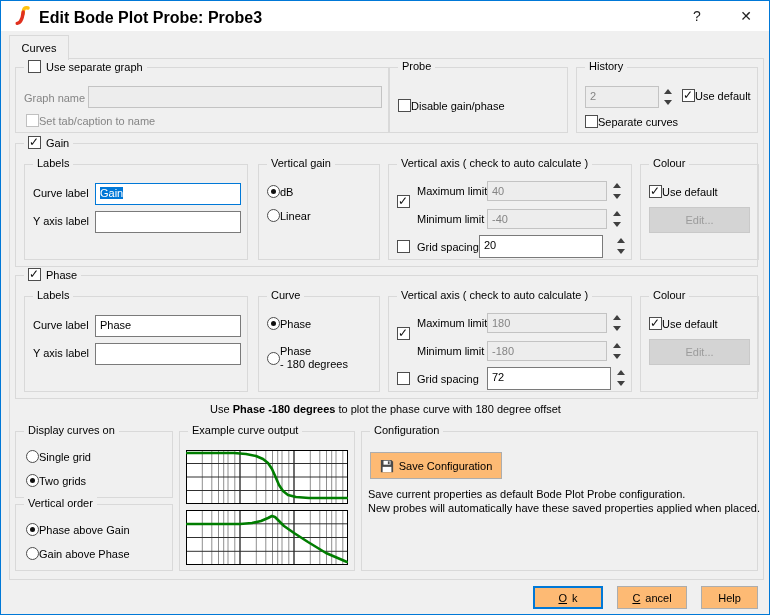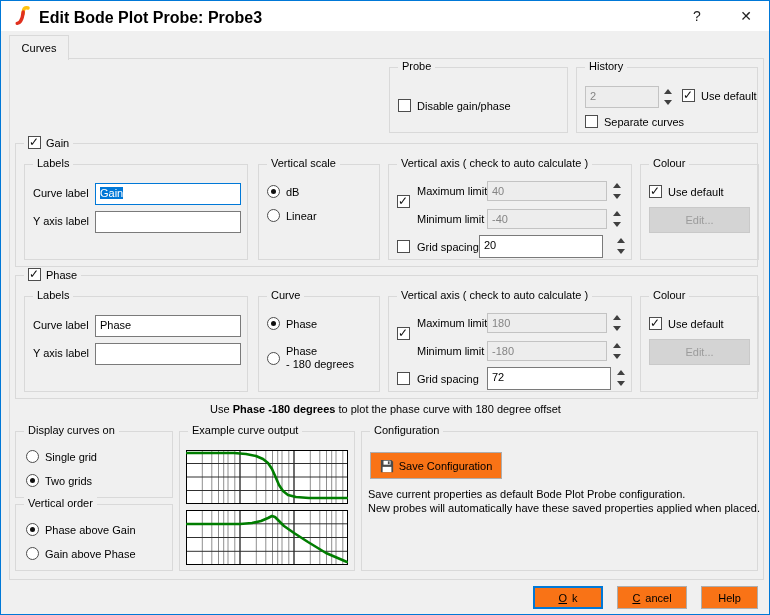--- a/index.html
+++ b/index.html
@@ -12,38 +12,38 @@
   #help-btn{left:676px;width:40px;}
   #close-btn{left:722px;width:46px;}
   
   #tab-curves{position:absolute;left:8px;top:34px;width:58px;height:24px;background:#f0f0f0;border:1px solid #d9d9d9;border-bottom:none;z-index:2;display:flex;align-items:center;justify-content:center;}
   #tabpage{position:absolute;left:8px;top:57px;width:753px;height:520px;background:#f0f0f0;border:1px solid #d9d9d9;}
   
   .group{position:absolute;border:1px solid #d9d9d9;}
   .gcap{position:absolute;top:-8px;left:8px;background:#f0f0f0;padding:0 4px;white-space:nowrap;display:flex;align-items:center;gap:5px;}
   .lbl{white-space:nowrap;}
   .dim{color:#858585;}
-  .row{display:flex;align-items:center;gap:6px;position:absolute;}
+  .row{display:flex;align-items:center;position:absolute;}
   
   .cb{width:13px;height:13px;background:#fff;border:1px solid #4d4d4d;box-sizing:border-box;position:relative;flex:none;}
   .cb.checked::after{content:"✓";position:absolute;left:0px;top:-1px;font-size:12px;line-height:12px;color:#111;}
   .cb.disabled{border-color:#c0c0c0;}
   .rd{width:13px;height:13px;border:1px solid #4d4d4d;border-radius:50%;background:#fff;box-sizing:border-box;position:relative;flex:none;}
   .rd.sel::after{content:"";position:absolute;left:3px;top:3px;width:5px;height:5px;border-radius:50%;background:#111;}
   
   .input{position:absolute;box-sizing:border-box;background:#fff;border:1px solid #7a7a7a;padding:2px 4px;font-size:11px;line-height:15px;overflow:hidden;white-space:nowrap;}
   .input.disabled{background:#ededed;border-color:#c3c3c3;color:#858585;}
   .input.focused{border-color:#0078d7;}
   .sel-text{background:#0078d7;color:#fff;}
   
   .spin{position:absolute;width:14px;height:10px;display:flex;align-items:center;justify-content:center;cursor:default;}
   .tri-up{width:0;height:0;border-left:4px solid transparent;border-right:4px solid transparent;border-bottom:5px solid #404040;}
   .tri-down{width:0;height:0;border-left:4px solid transparent;border-right:4px solid transparent;border-top:5px solid #404040;}
   
-  .btn{position:absolute;box-sizing:border-box;background:#f97316;border:1px solid #adadad;display:flex;align-items:center;justify-content:center;font-size:11px;gap:5px;cursor:default;}
+  .btn{position:absolute;box-sizing:border-box;background:#fdba74;border:1px solid #adadad;display:flex;align-items:center;justify-content:center;font-size:11px;gap:5px;cursor:default;}
   .btn.default{border-color:#0078d7;box-shadow:inset 0 0 0 1px #0078d7;}
   .btn.disabled{background:#d4d4d4;border-color:#c9c9c9;color:#9b9b9b;}
   .graph{position:absolute;line-height:0;}
   #note-line{position:absolute;left:14px;top:402px;width:741px;text-align:center;}
   .cfg-line{position:absolute;white-space:nowrap;}
 </style>
 </head>
 <body>
 
 <div id="dialog">
@@ -60,20 +60,32 @@
     <div id="close-btn" class="caption-btn">
       <span>✕</span>
     </div>
   </div>
 
   <div id="tab-curves">
     <span class="lbl">Curves</span>
   </div>
   <div id="tabpage"></div>
 
+  <div class="group" style="left:14px;top:66px;width:372px;height:64px">
+    <div class="gcap">
+      <span class="cb"></span>
+      <span class="lbl">Use separate graph</span>
+    </div>
+    <span class="lbl dim" style="position:absolute;left:8px;top:24px">Graph name</span>
+    <div class="input disabled" style="left:72px;top:18px;width:294px;height:22px"></div>
+    <div class="row" style="left:10px;top:46px">
+      <span class="cb disabled"></span>
+      <span class="lbl dim">Set tab/caption to name</span>
+    </div>
+  </div>
 
   <div class="group" style="left:388px;top:66px;width:177px;height:64px">
     <div class="gcap">
       <span class="lbl">Probe</span>
     </div>
     <div class="row" style="left:8px;top:31px">
       <span class="cb"></span>
       <span class="lbl">Disable gain/phase</span>
     </div>
   </div>
@@ -110,21 +122,21 @@
           <span class="lbl">Labels</span>
         </div>
       <span class="lbl" style="position:absolute;left:8px;top:22px">Curve label</span>
       <div class="input focused" style="left:70px;top:18px;width:146px;height:22px"><span class="sel-text">Gain</span></div>
       <span class="lbl" style="position:absolute;left:8px;top:50px">Y axis label</span>
       <div class="input" style="left:70px;top:46px;width:146px;height:22px"></div>
     </div>
 
     <div class="group" style="left:242px;top:20px;width:120px;height:94px">
       <div class="gcap">
-          <span class="lbl">Vertical scale</span>
+          <span class="lbl">Vertical gain</span>
         </div>
       <div class="row" style="left:8px;top:20px">
         <span class="rd sel"></span>
         <span class="lbl">dB</span>
       </div>
       <div class="row" style="left:8px;top:44px">
         <span class="rd"></span>
         <span class="lbl">Linear</span>
       </div>
     </div>

